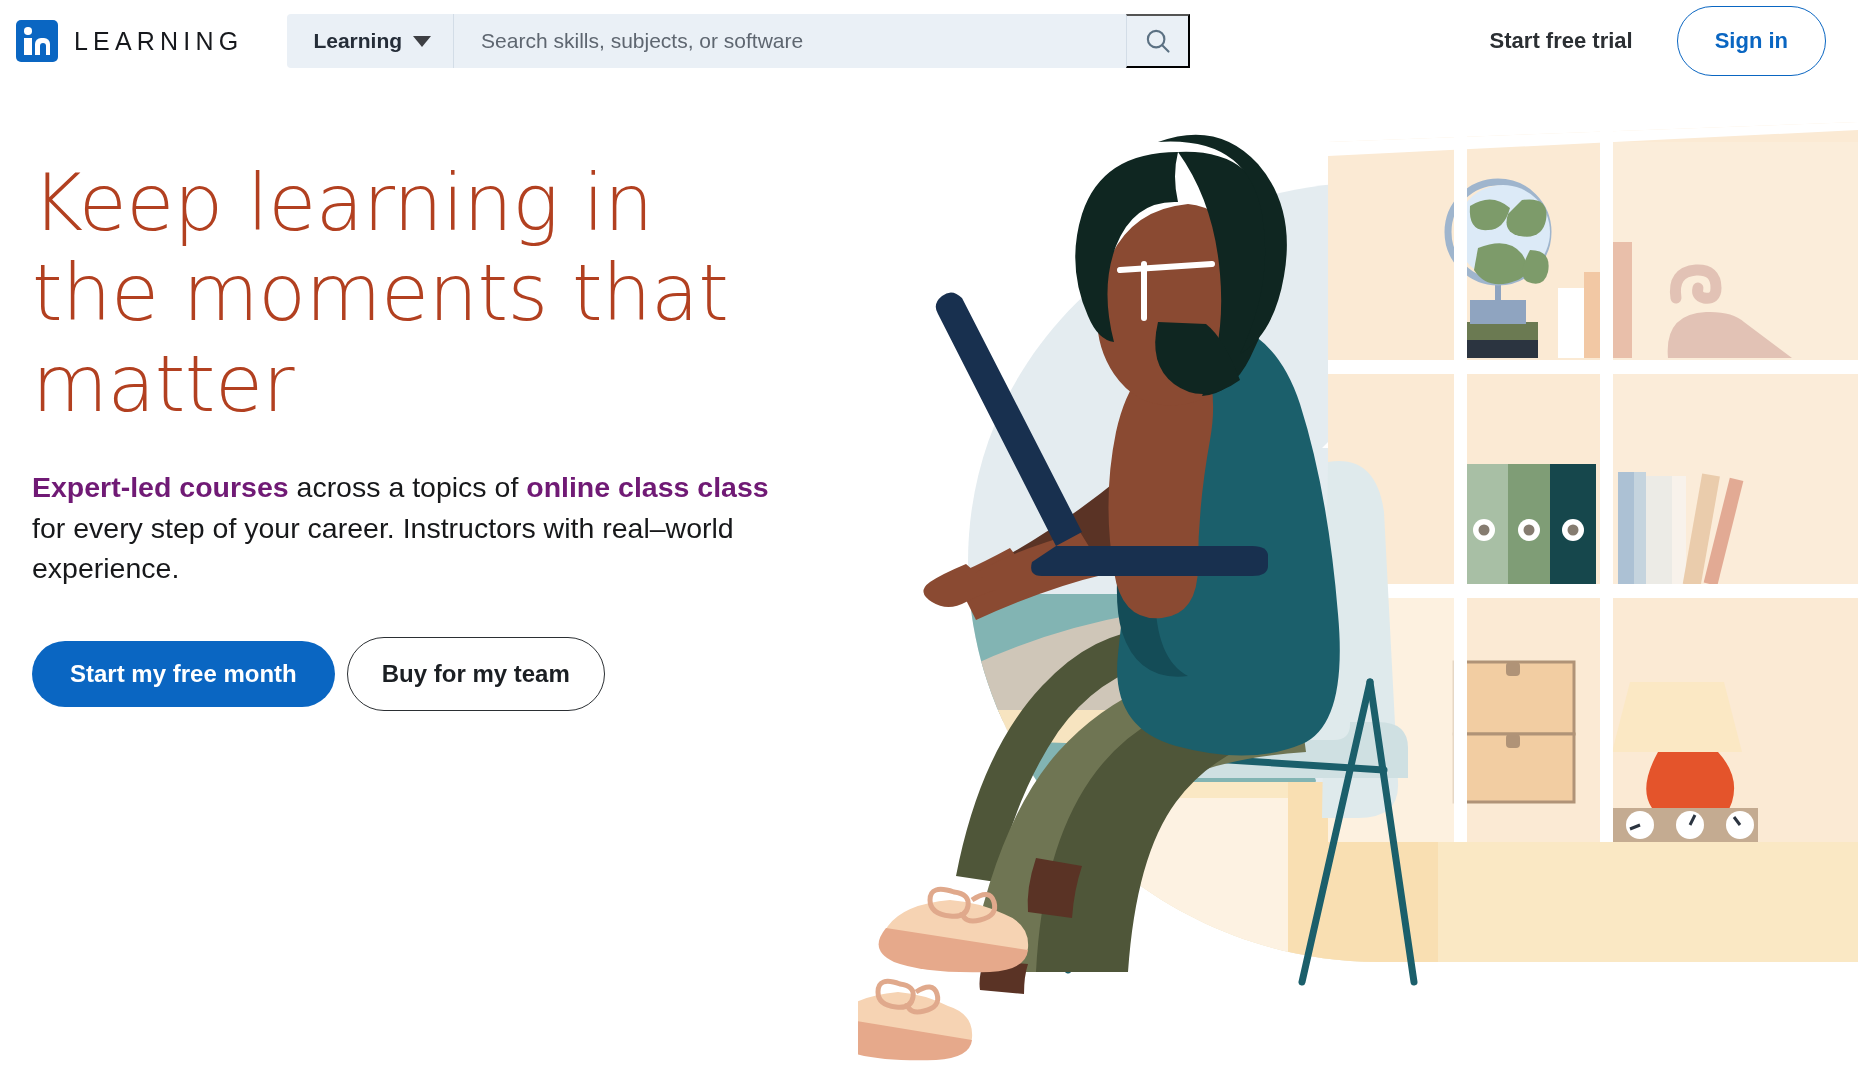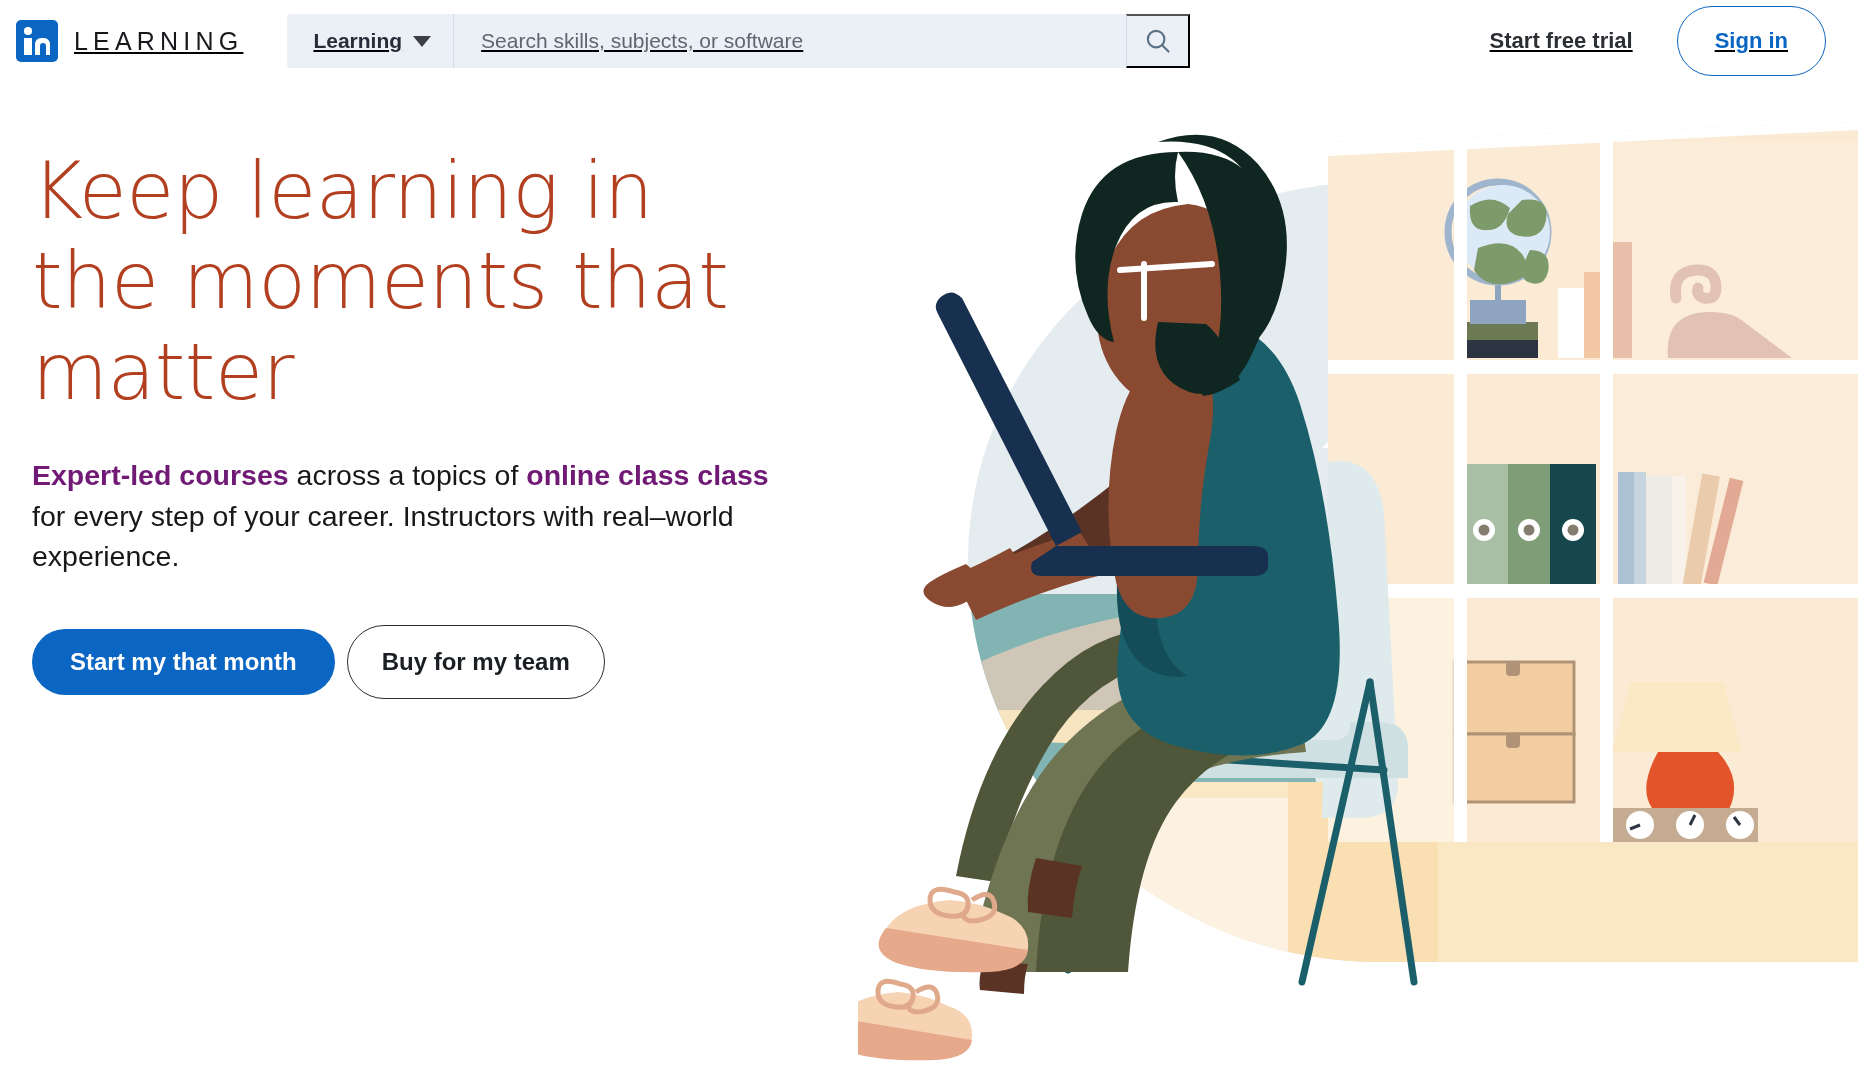--- a/index.html
+++ b/index.html
@@ -14,21 +14,20 @@
   }
 
   
   .header {
     position: relative;
     width: 1858px;
     height: 82px;
     display: flex;
     align-items: center;
     background: #ffffff;
-    text-decoration: underline;
   }
   .brand {
     display: flex;
     align-items: center;
     margin-left: 16px;
     gap: 16px;
     height: 82px;
   }
   .li-logo {
     width: 42px;
@@ -162,21 +161,21 @@
   
   .hero {
     position: relative;
     width: 1858px;
     height: 998px;
     overflow: hidden;
   }
   .hero-copy {
     position: absolute;
     left: 32px;
-    top: 64px;
+    top: 76px;
     width: 900px;
     z-index: 5;
   }
   .headline {
     color: #b24020;
     font-size: 78px;
     line-height: 1.16;
     font-weight: 300;
     letter-spacing: -0.5px;
     font-family: "DejaVu Sans", sans-serif;
@@ -460,18 +459,18 @@
   </div>
 
   <div class="hero-copy">
     <h1 class="headline">Keep learning in the moments that matter</h1>
 
     <p class="subhead">
       <a href="#">Expert-led courses</a><span> across a topics of </span><a href="#">online class class</a><span> for every step of your career. Instructors with real–world experience.</span>
     </p>
 
     <div class="cta-row">
-      <button class="btn-primary">Start my that month</button>
+      <button class="btn-primary">Start my free month</button>
       <button class="btn-secondary">Buy for my team</button>
     </div>
   </div>
 
 </div>
 
 </body></html>

